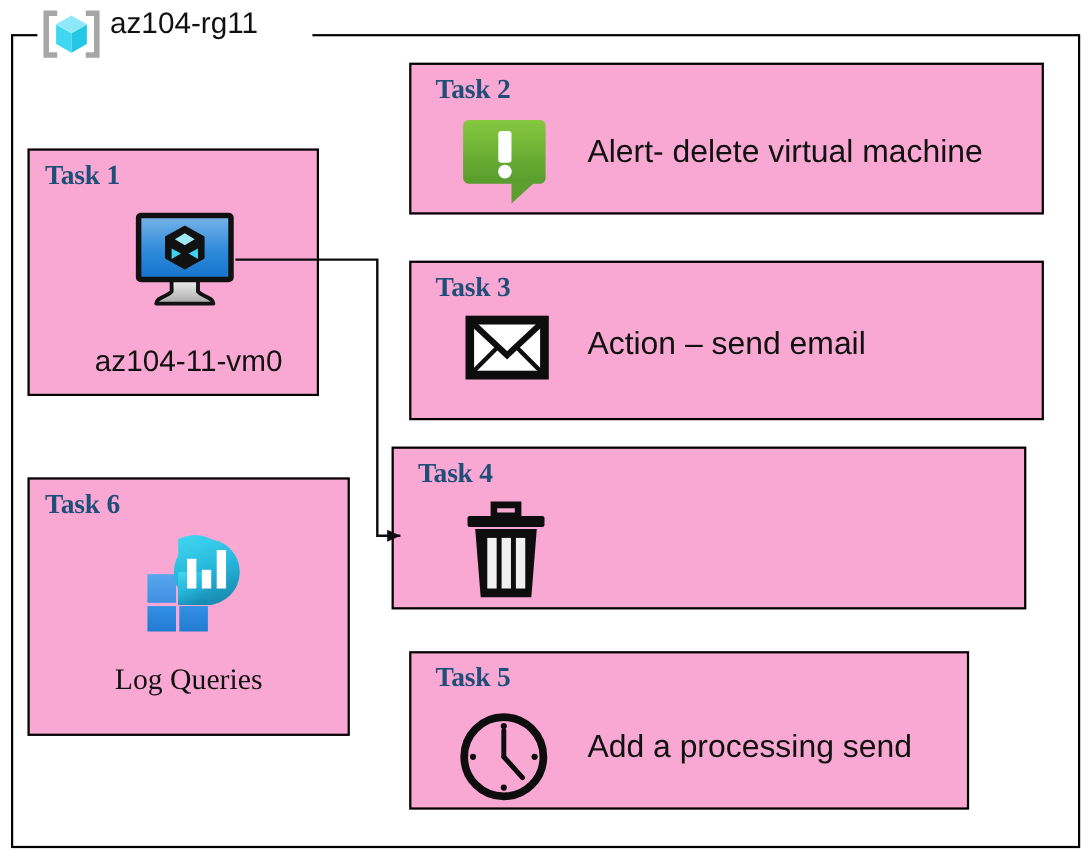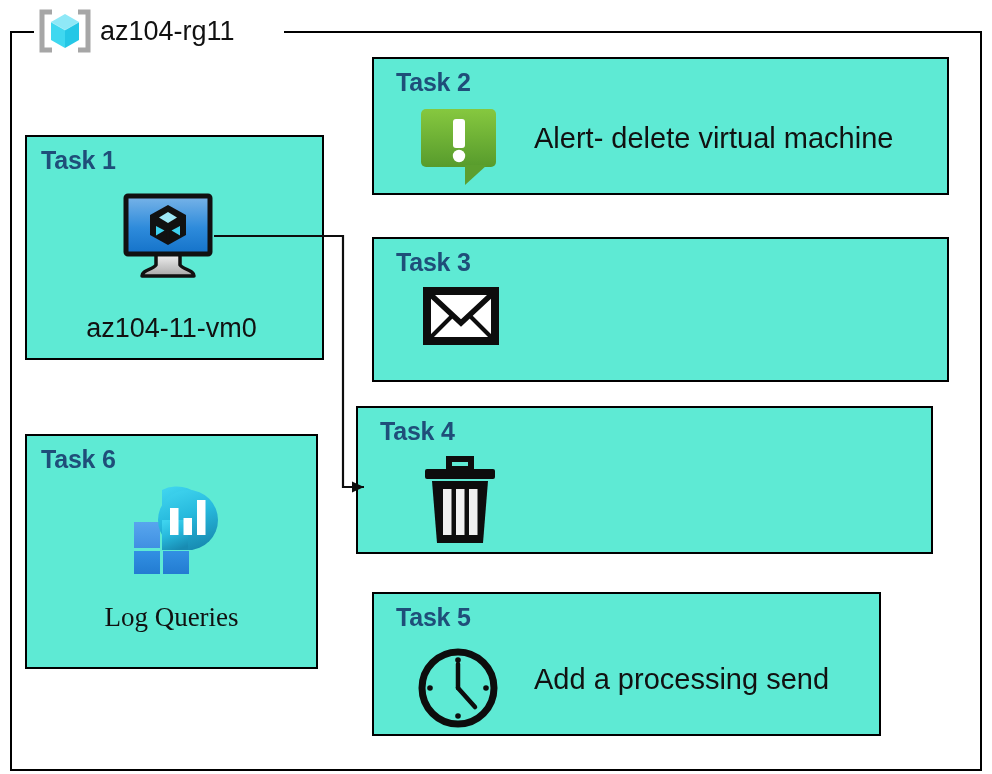--- a/index.html
+++ b/index.html
@@ -24,37 +24,38 @@
   .rg-gap{
     position:absolute;
     left:34px;top:22px;
     width:250px;height:20px;
     background:#ffffff;
   }
   .rg-label{
     position:absolute;
     left:38px;top:8px;
     height:46px;
-    display:flex;align-items:center;gap:8px;
+    display:flex;gap:8px;
   }
   .rg-label .rg-text{
     font-size:27px;color:#111;line-height:1;
     white-space:nowrap;
   }
 
   
   .rg-icon{position:relative;width:54px;height:46px;flex:0 0 auto;}
   .rg-icon svg{display:block;}
 
   
   .card{
     position:absolute;
-    background:#5eead4;
+    background:#f9a8d4;
     border:2.5px solid #000;
     box-sizing:border-box;
+    font-family:Liberation Serif, serif;
   }
   .card-title{
     position:absolute;
     font-weight:bold;
     color:#1f4e79;
     font-size:25px;
     letter-spacing:-0.2px;
     white-space:nowrap;
   }
 
@@ -75,21 +76,21 @@
   .h-icon{position:absolute;left:32px;}
   .h-label{
     position:absolute;
     font-size:29px;
     color:#111;
     white-space:nowrap;
     margin-left:16px;
   }
 
   
-  #card-task1{left:25px;top:135px;width:299px;height:225px;}
+  #card-task1{left:25px;top:135px;width:265px;height:225px;}
   #card-task6{left:25px;top:434px;width:293px;height:235px;}
   #card-task2{left:372px;top:57px;width:577px;height:138px;}
   #card-task3{left:372px;top:237px;width:577px;height:145px;}
   #card-task4{left:356px;top:406px;width:577px;height:148px;}
   #card-task5{left:372px;top:592px;width:509px;height:144px;}
 
   
   #icon-vm{left:118px;top:192px;}
   #cap-vm{top:297px;margin-top:16px;}
   #icon-loganalytics{left:124px;top:478px;}
@@ -231,20 +232,21 @@
     <span class="card-title">Task 3</span>
   </div>
   <span class="h-icon" id="icon-envelope" style="left:423px;">
     <svg width="76" height="62" viewBox="0 0 76 62">
       <rect x="4" y="6" width="68" height="50" fill="#ffffff" stroke="#0d0d0d" stroke-width="8"></rect>
       <path d="M8 10 L38 38 L68 10" fill="none" stroke="#0d0d0d" stroke-width="5.5"></path>
       <path d="M8 52 L30 30" fill="none" stroke="#0d0d0d" stroke-width="4"></path>
       <path d="M68 52 L46 30" fill="none" stroke="#0d0d0d" stroke-width="4"></path>
     </svg>
   </span>
+  <span class="h-label" id="label-task3">Action – send email</span>
 
   <div class="card h-card" id="card-task4">
     <span class="card-title">Task 4</span>
   </div>
   <span class="h-icon" id="icon-trash" style="left:420px;">
     <svg width="80" height="100" viewBox="0 0 80 100">
 
       <path d="M29 12 L51 12 L51 22 L29 22 Z" fill="none" stroke="#0d0d0d" stroke-width="6"></path>
 
       <rect x="5" y="22" width="70" height="10" rx="2" fill="#0d0d0d"></rect>

